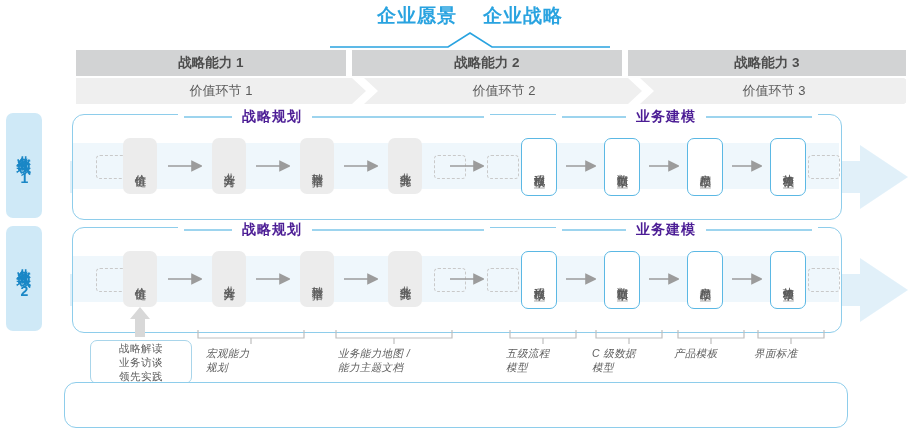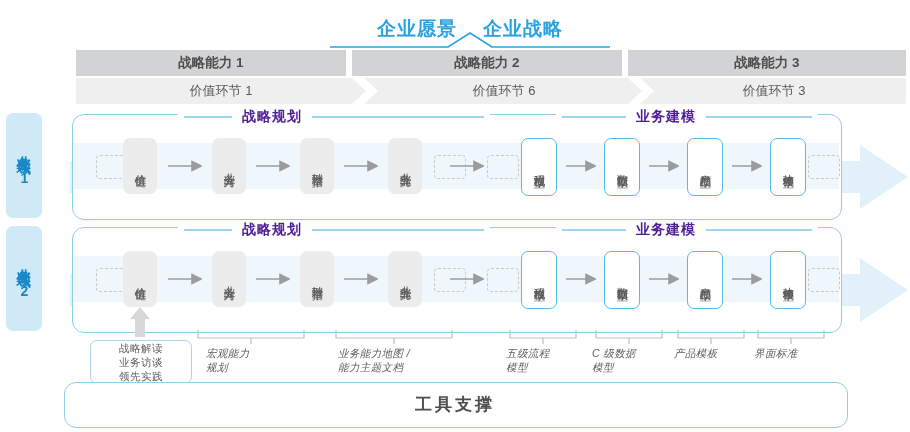--- a/index.html
+++ b/index.html
@@ -8,21 +8,21 @@
     background:#ffffff;
     font-family:"Liberation Sans","DejaVu Sans",sans-serif;
     position:relative;
     overflow:hidden;
     color:#4a4a4a;
   }
   .stage{position:absolute;left:0;top:0;width:910px;height:432px;}
 
   
   .top-titles{
-    position:absolute;left:330px;top:15px;width:280px;height:28px;
+    position:absolute;left:330px;top:2px;width:280px;height:28px;
     display:flex;align-items:center;justify-content:center;gap:26px;
   }
   .top-title{
     font-size:19px;font-weight:bold;color:#29a3e0;letter-spacing:1px;
     white-space:nowrap;
   }
   .peak{position:absolute;left:330px;top:30px;width:280px;height:22px;}
 
   
   .cap-row{position:absolute;left:76px;top:50px;width:830px;height:26px;}
@@ -134,21 +134,21 @@
   </svg>
 
   <div class="cap-row">
     <div class="cap-cell" style="left:0px;width:270px;">战略能力 1</div>
     <div class="cap-cell" style="left:276px;width:270px;">战略能力 2</div>
     <div class="cap-cell" style="left:552px;width:278px;">战略能力 3</div>
   </div>
 
   <div class="val-row">
     <div class="val-cell" style="left:0px;width:290px;">价值环节 1</div>
-    <div class="val-cell" style="left:290px;width:276px;">价值环节 6</div>
+    <div class="val-cell" style="left:290px;width:276px;">价值环节 2</div>
     <div class="val-cell" style="left:566px;width:264px;">价值环节 3</div>
 
     <svg class="val-chev" style="left:276px;" viewBox="0 0 26 26">
       <path d="M0 0 L14 13 L0 26 L12 26 L26 13 L12 0 Z" fill="#ffffff"></path>
     </svg>
     <svg class="val-chev" style="left:552px;" viewBox="0 0 26 26">
       <path d="M0 0 L14 13 L0 26 L12 26 L26 13 L12 0 Z" fill="#ffffff"></path>
     </svg>
     <svg class="val-chev" style="left:828px;width:36px;" viewBox="0 0 36 26">
       <path d="M0 0 L18 13 L0 26 L0 26 L36 26 L36 0 Z" fill="#ffffff"></path>
@@ -339,15 +339,14 @@
   <div class="tool-label" style="left: 338px; top: 346px; width: 114px; white-space: pre-line;">业务能力地图 /
 能力主题文档</div>
   <div class="tool-label" style="left: 506px; top: 346px; width: 74px; white-space: pre-line;">五级流程
 模型</div>
   <div class="tool-label" style="left: 592px; top: 346px; width: 74px; white-space: pre-line;">C 级数据
 模型</div>
   <div class="tool-label" style="left: 674px; top: 346px; width: 74px; white-space: pre-line;">产品模板</div>
   <div class="tool-label" style="left: 754px; top: 346px; width: 74px; white-space: pre-line;">界面标准</div>
 
   <div class="tool-box"></div>
-  <div class="tool-title">工具支撑</div>
 
 </div>
 
 </body></html>

